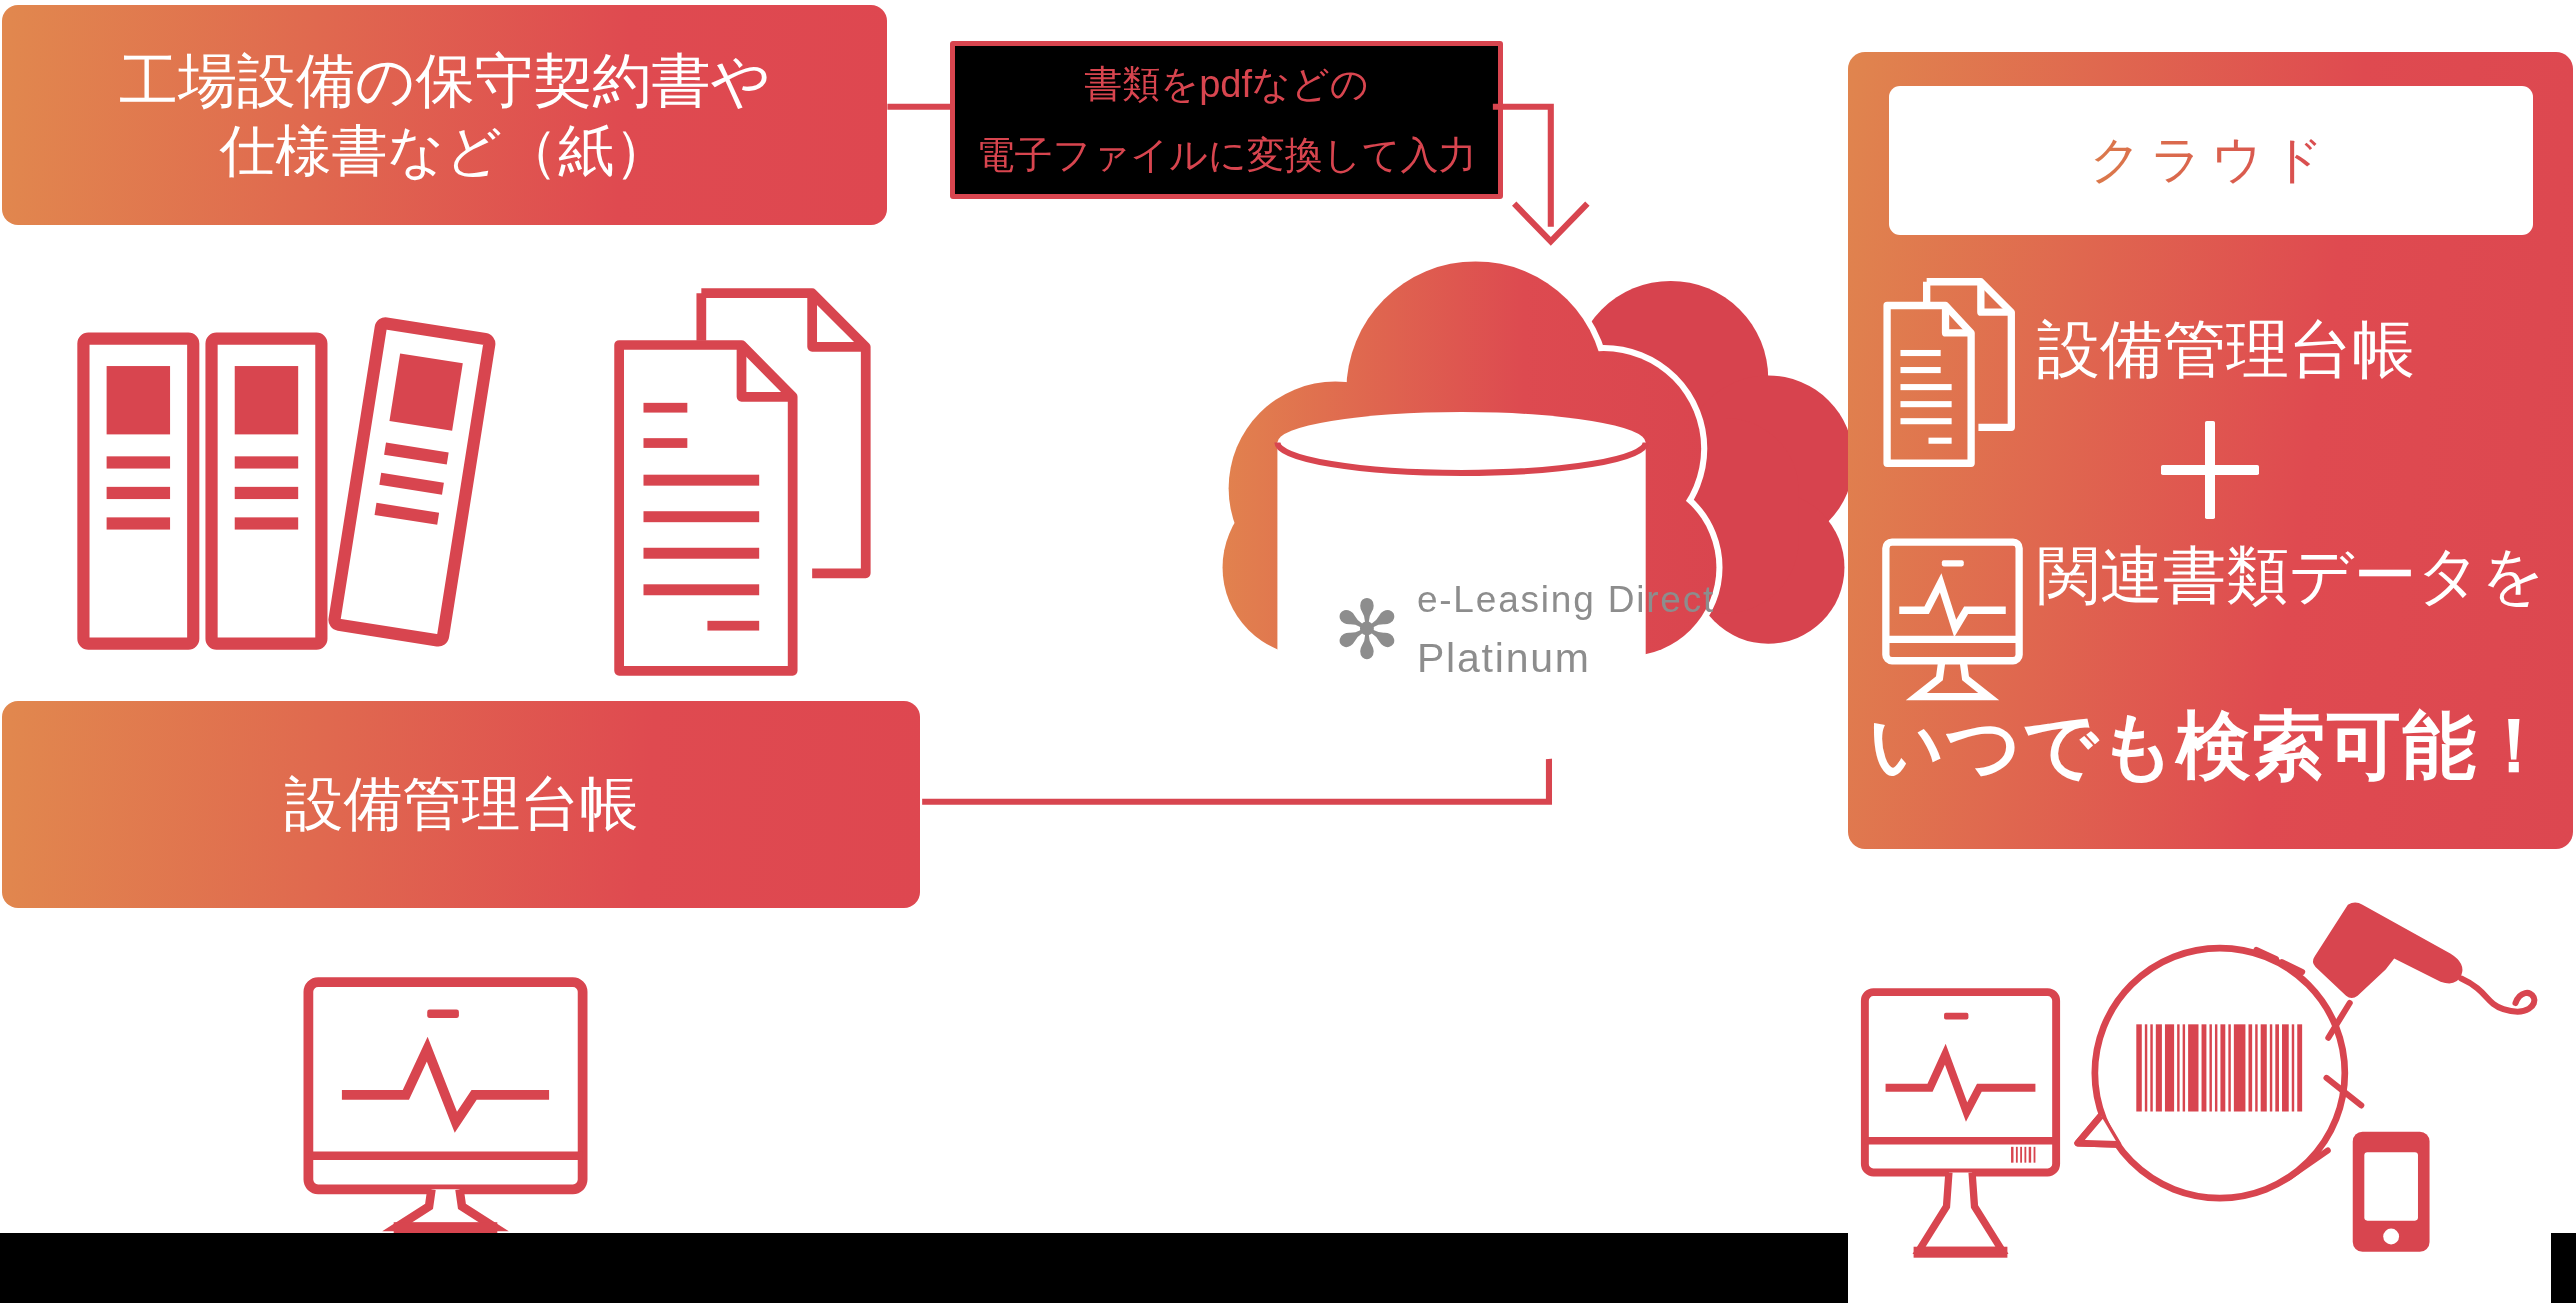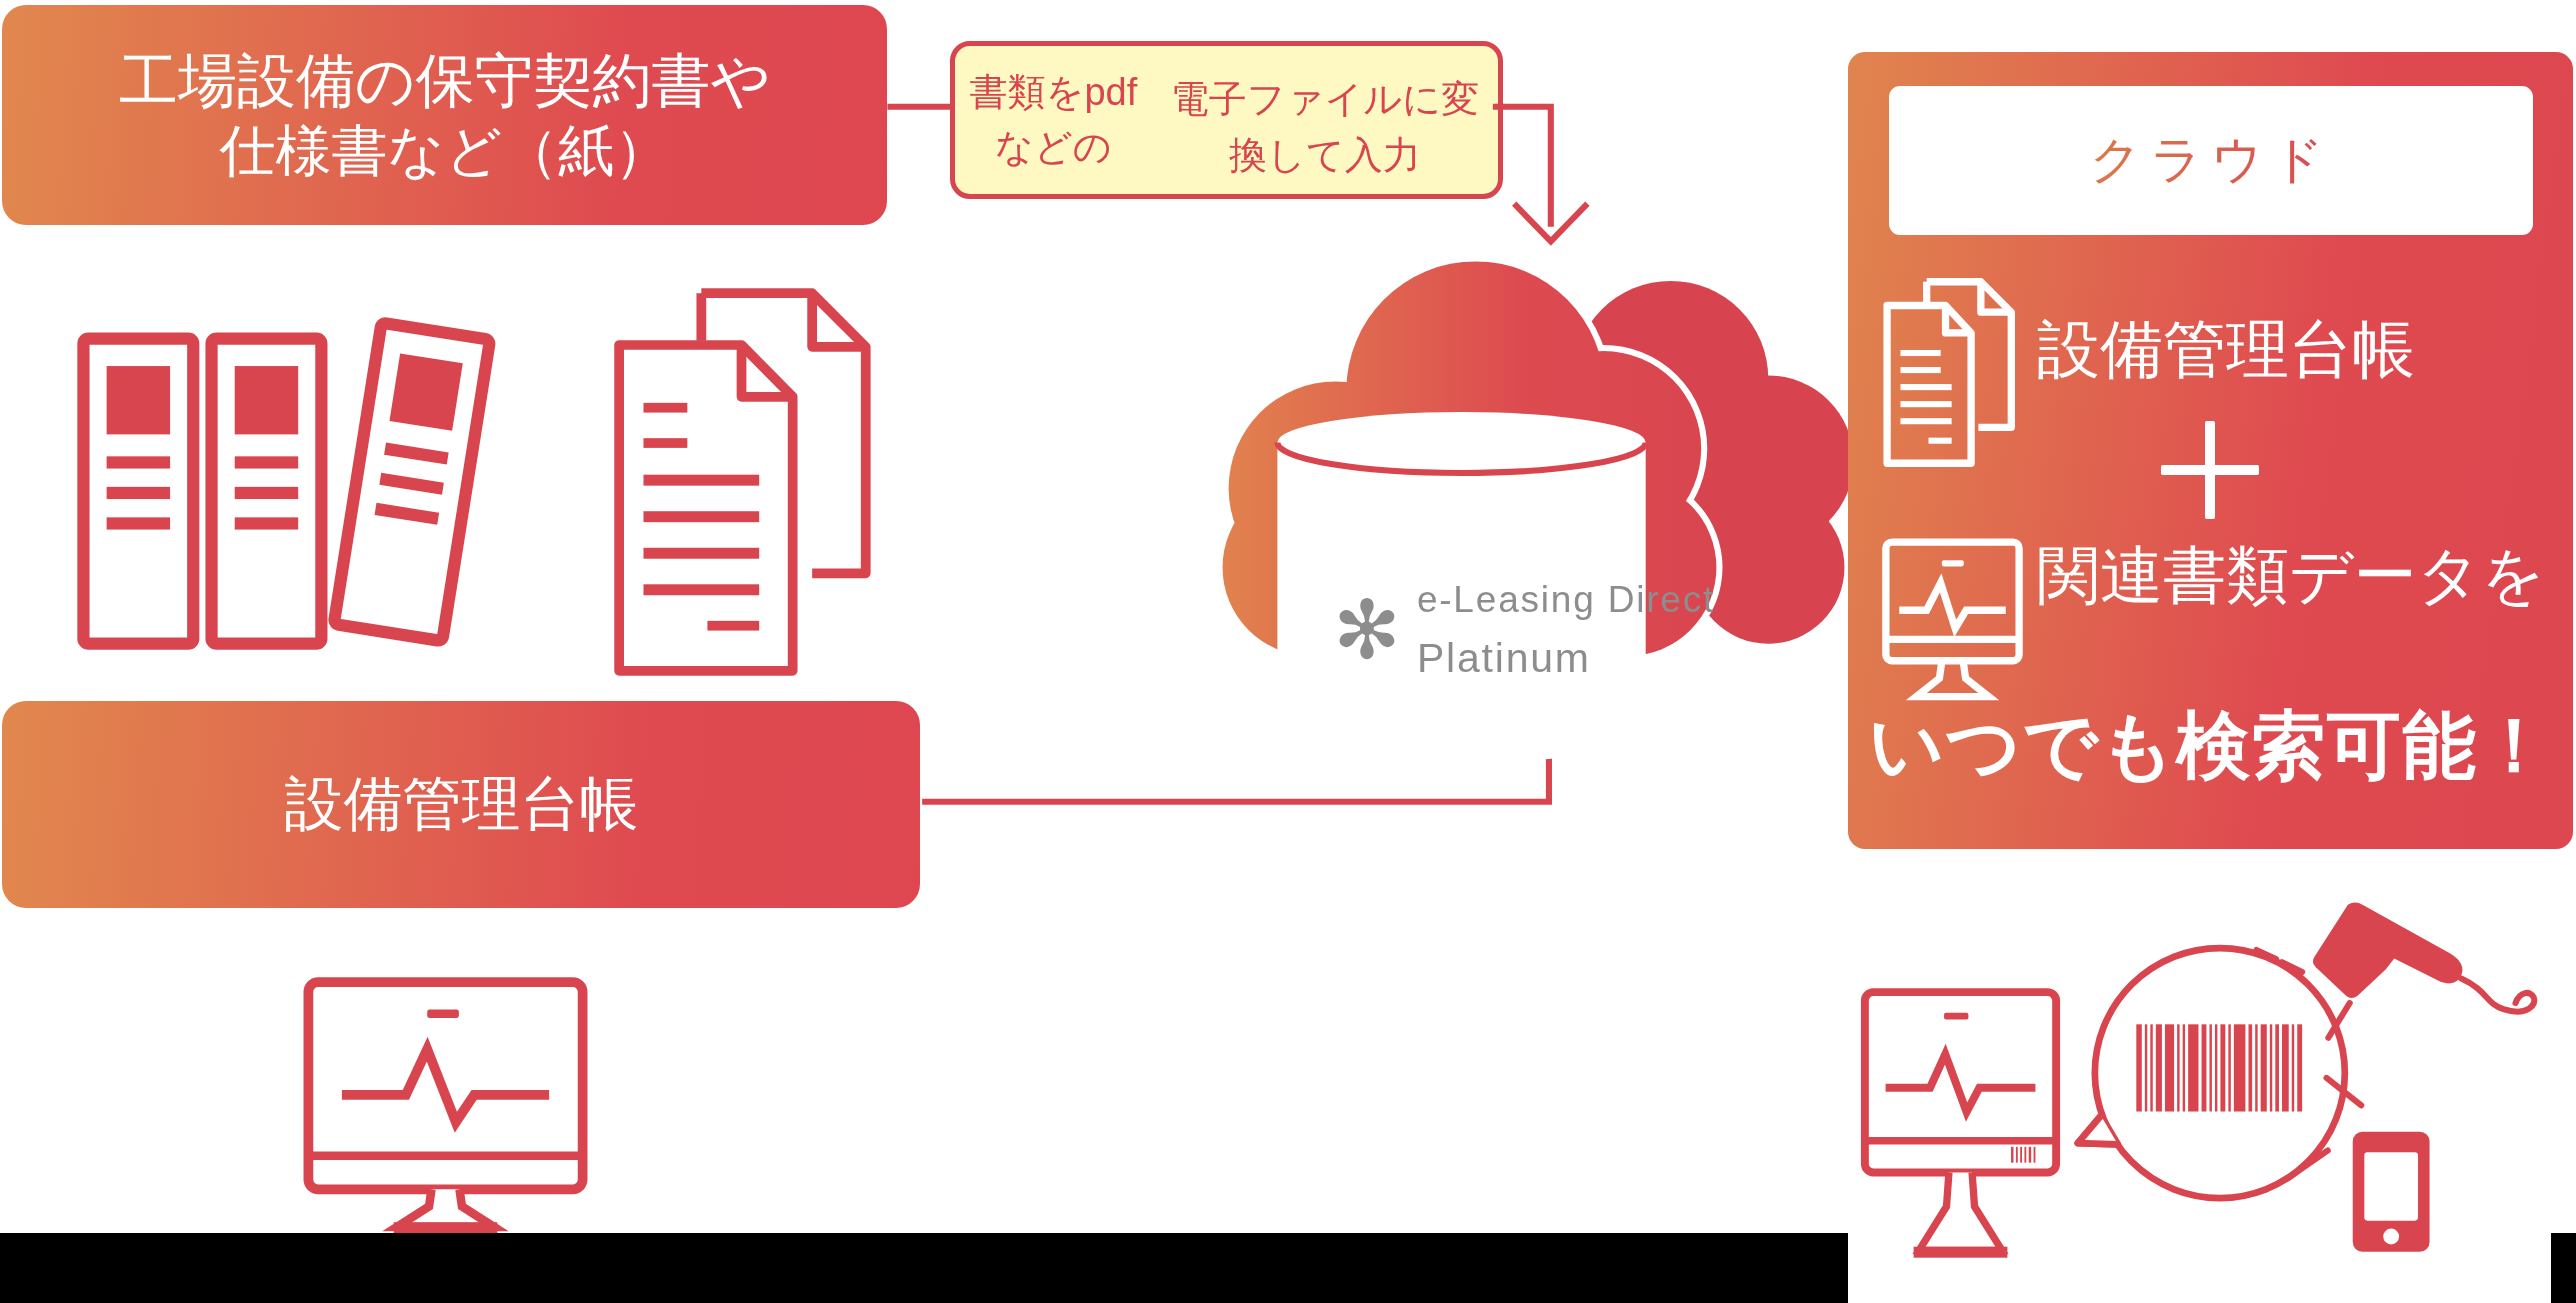--- a/index.html
+++ b/index.html
@@ -2,28 +2,28 @@
 <html style="font-size:9.8px"><head>
 <meta charset="utf-8">
 <style>
   html,body{margin:0;padding:0;background:#ffffff;}
   .stage{position:relative;width:2576px;height:1303px;background:#fff;overflow:hidden;
          font-family:"Liberation Sans",sans-serif;}
   .abs{position:absolute;}
 
   
   .gbox{background:linear-gradient(94deg,#e1884e 0%,#df4a50 70%,#de4750 100%);
-        border-radius:24px;display:flex;flex-direction:column;justify-content:center;
+        border-radius:16px;display:flex;flex-direction:column;justify-content:center;
         align-items:center;color:#fff;text-align:left;}
   .gbox .l1{font-size:59px;line-height:1.1;}
   .gbox .l2{font-size:56px;line-height:1.1;margin-top:6px;}
 
   
-  .note{border:5.5px solid #d8454f;border-radius:20px;background:#fef9c3;color:#d8454f;
-        display:flex;flex-direction:row;justify-content:center;align-items:center;text-align:center;}
+  .note{border:5.5px solid #d8454f;border-radius:3px;background:#000000;color:#d8454f;
+        display:flex;flex-direction:column;justify-content:center;align-items:center;text-align:center;}
   .note .n1{font-size:38px;line-height:1.45;}
   .note .n2{font-size:38px;line-height:1.45;margin-top:15px;}
 
   
   .panel{background:linear-gradient(98deg,#e0854e 0%,#df4a50 62%,#dc4750 100%);
          border-radius:17px;font-family:Liberation Serif, serif;}
   .panel-header{background:#fff;border-radius:11px;display:flex;justify-content:center;align-items:center;}
   .panel-header span{font-size:51px;letter-spacing:8.5px;color:#d95b4e;}
   @supports ((-webkit-background-clip:text) or (background-clip:text)){
     .panel-header span{background:linear-gradient(90deg,#db7a4b,#d94a50);

